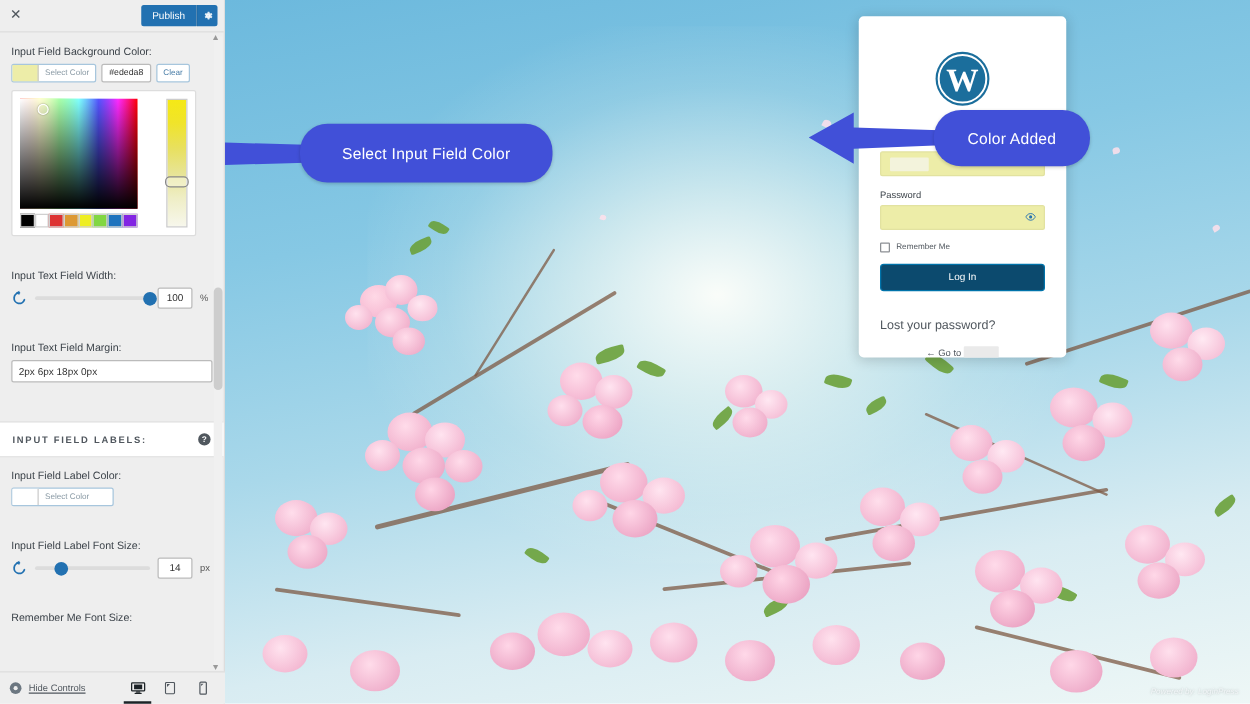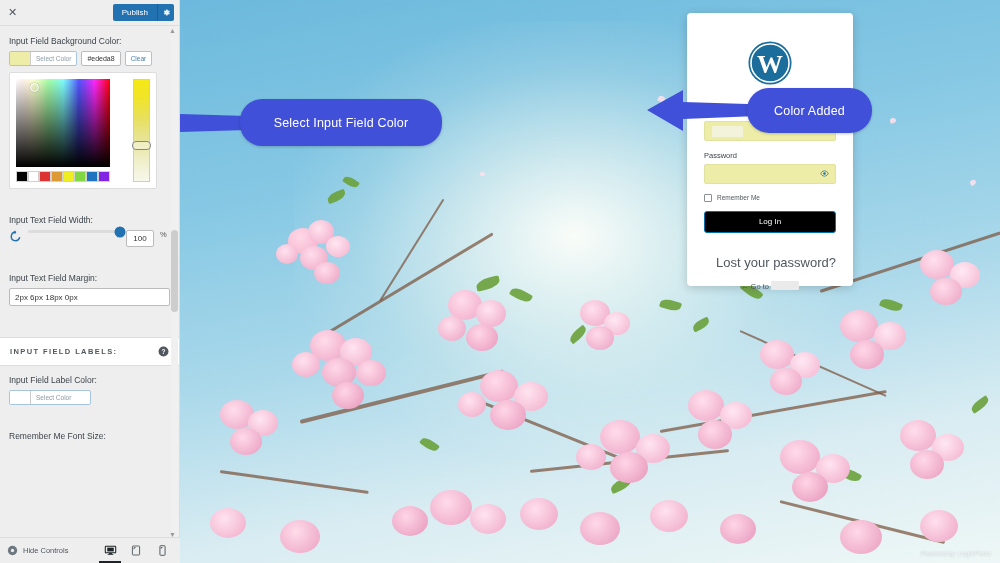--- a/index.html
+++ b/index.html
@@ -73,29 +73,29 @@
   .masked {
     position: absolute; left: 7px; top: 4px; width: 31px; height: 11px;
     background: #f3f3dc; border-radius: 1px;
   }
   .eye-ico { position: absolute; right: 6px; top: 4px; }
   .remember-row { display: flex; align-items: center; gap: 5px; margin: 1px 0 9px 0; }
   .chk { width: 8px; height: 8px; border: 1px solid #8c8f94; background: #fff; border-radius: 1px; }
   .remember-lbl { font-size: 6.5px; color: #50575e; }
   .login-btn {
     width: 100%; height: 22px;
-    background: #000000;
+    background: #0c4a6e;
     border: 1px solid #0073aa;
     border-radius: 3px;
     color: #fff; font-size: 8px;
     display: flex; align-items: center; justify-content: center;
     cursor: pointer;
   }
   .lost-pw {
-    text-align: right; font-size: 13px; color: #50575e;
+    text-align: left; font-size: 10px; color: #50575e;
     margin-top: 22px; text-decoration: none; display: block;
   }
   .goto-row {
     text-align: center; font-size: 7.5px; color: #50575e; margin-top: 11px;
   }
   .goto-mask { display: inline-block; width: 28px; height: 9px; background: #eaeaea; border-radius: 1px; vertical-align: -1px; margin-left: 2px; }
 
   .powered {
     position: absolute; right: 9px; bottom: 6px;
     font-size: 6.5px; color: #f2f6f8; font-style: italic;
@@ -184,21 +184,21 @@
   .hue-bar {
     width: 17px; height: 103px;
     background: linear-gradient(to bottom, #f5e916 0%, #f0e42a 18%, #e8e05e 38%, #e7e495 58%, #efeec6 78%, #f7f7ec 100%);
     border: 1px solid #ccc;
   }
   .hue-handle {
     position: absolute; left: -1px; top: 62px; width: 19px; height: 9px;
     border: 1px solid #888; border-radius: 4px; background: rgba(255,255,255,.35);
   }
 
-  .slider-row { display: flex; align-items: flex-start; gap: 6px; }
+  .slider-row { display: flex; align-items: center; gap: 6px; }
   .reset-ico { width: 13px; height: 13px; flex: none; cursor: pointer; }
   .track {
     position: relative; flex: 1; height: 3px; background: #dcdcdc; border-radius: 2px;
   }
   .track-handle {
     position: absolute; top: 50%; transform: translate(-50%,-50%);
     width: 11px; height: 11px; border-radius: 50%; background: #2271b1;
     cursor: pointer;
   }
   .num-box {
@@ -225,21 +225,21 @@
   }
   .sb-arrow { position: absolute; right: 2px; font-size: 7px; color: #999; }
 
   
   #bottombar {
     position: absolute; left: 0; bottom: 0; width: 180px; height: 26px;
     background: #eeeeee; border-top: 1px solid #ddd;
     display: flex; align-items: center; padding: 0 7px;
   }
   .hide-ctrl { display: flex; align-items: center; gap: 5px; cursor: pointer; }
-  .hide-lbl { font-size: 7.5px; color: #50575e; }
+  .hide-lbl { font-size: 7.5px; color: #50575e; text-decoration: underline; }
   .dev-icons { margin-left: auto; display: flex; align-items: center; gap: 12px; padding-right: 4px; }
   .dev-btn { position: relative; cursor: pointer; display: flex; align-items: center; justify-content: center; width: 14px; height: 16px; }
   .dev-btn.active::after {
     content: ''; position: absolute; left: -4px; right: -4px; bottom: -5px; height: 2.5px; background: #1d2327;
   }
 
   
   .callout { position: absolute; }
   .bubble {
     position: absolute; background: #4150d8; border-radius: 22px;
@@ -505,20 +505,34 @@
 
         <div class="ctrl">
           <span class="ctrl-label">Input Field Label Color:</span>
           <div class="color-btn" style="width:82px">
             <span class="color-swatch" style="background:#ffffff"></span>
             <span class="color-btn-txt">Select Color</span>
           </div>
         </div>
 
 
+        <div class="ctrl">
+          <span class="ctrl-label">Input Field Label Font Size:</span>
+          <div class="slider-row">
+            <svg class="reset-ico" viewBox="0 0 20 20">
+              <path d="M10 3.5a6.5 6.5 0 106.2 8.5" fill="none" stroke="#2271b1" stroke-width="2.2" stroke-linecap="round"></path>
+              <path d="M10 .9v5.2L5.6 3.5z" fill="#2271b1"></path>
+            </svg>
+            <div class="track">
+              <span class="track-handle" style="left:23%"></span>
+            </div>
+            <div class="num-box">14</div>
+            <span class="unit">px</span>
+          </div>
+        </div>
 
         <div class="ctrl">
           <span class="ctrl-label">Remember Me Font Size:</span>
 
         </div>
       </div>
 
     </div>
 
     <div class="sb-track">

